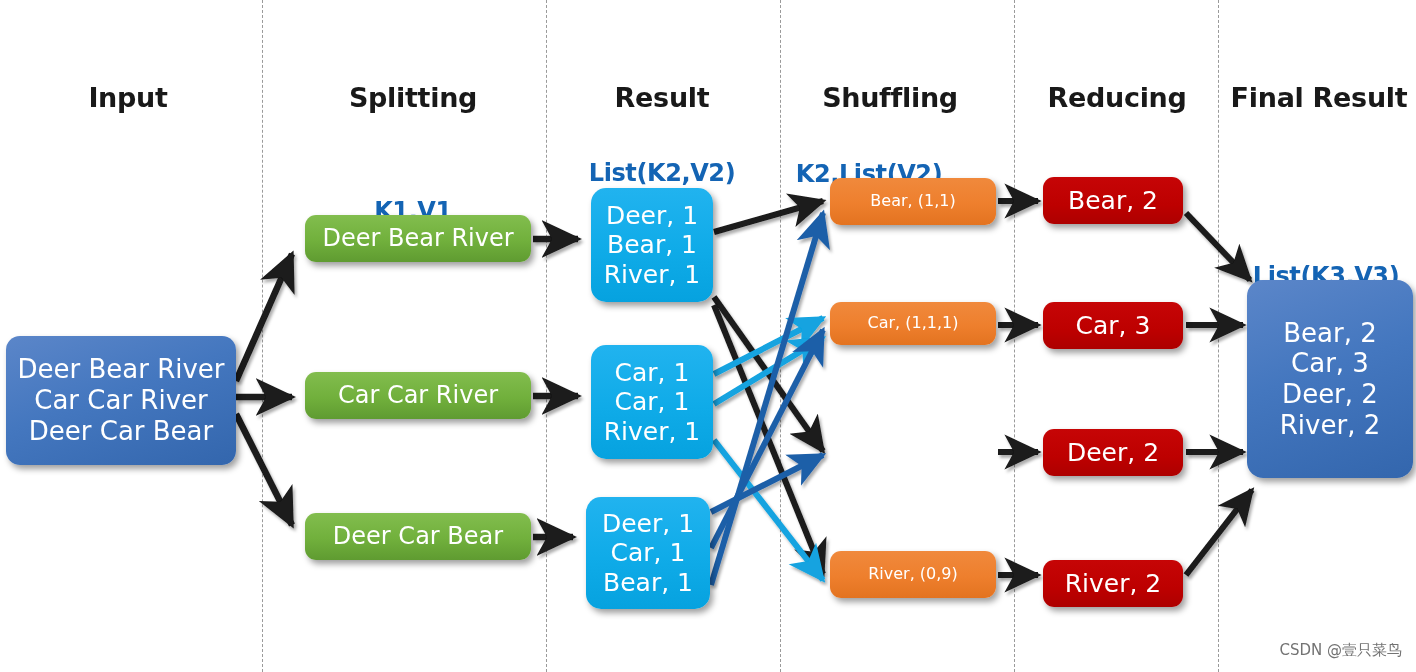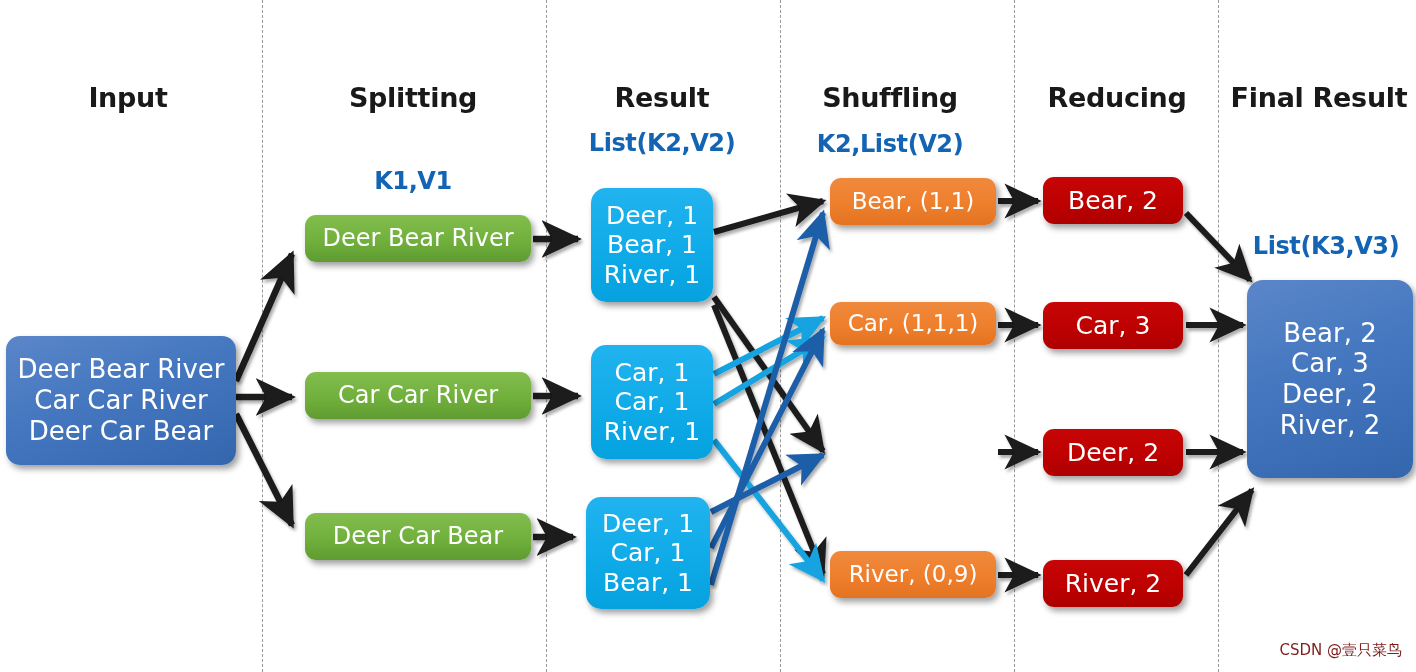--- a/index.html
+++ b/index.html
@@ -17,21 +17,21 @@
 
   
   .stage-title{
     position:absolute;text-align:center;
     font-weight:bold;font-size:27px;color:#191919;
     letter-spacing:-0.3px;white-space:nowrap;
   }
   .stage-sub{
     position:absolute;text-align:center;
     font-weight:bold;font-size:24px;color:#1464B4;
-    letter-spacing:-0.4px;white-space:nowrap;
+    letter-spacing:-0.4px;white-space:nowrap;margin-top:30px;
   }
 
   
   .node{
     position:absolute;box-sizing:border-box;
     display:flex;flex-direction:column;
     align-items:center;justify-content:center;
     color:#ffffff;text-align:center;
     border-radius:10px;
     box-shadow:3px 4px 6px rgba(0,0,0,0.38);
@@ -47,38 +47,38 @@
     background:linear-gradient(180deg,#7cb martian,#6cb33f);
     background:linear-gradient(180deg,#82bd4e 0%,#71b03c 55%,#5f9b31 100%);
     font-size:24px;border-radius:11px;
   }
   .node-map{
     background:linear-gradient(180deg,#21b3ef 0%,#0fabe8 55%,#06a2df 100%);
     font-size:25px;border-radius:15px;justify-content:center;
   }
   .node-shuffle{
     background:linear-gradient(180deg,#f0893c 0%,#ee7f2d 55%,#e37320 100%);
-    font-size:23px;border-radius:11px;
+    font-size:16px;border-radius:11px;
   }
   .node-reduce{
     background:linear-gradient(180deg,#c60506 0%,#bd0000 60%,#ad0000 100%);
     font-size:25px;border-radius:11px;
   }
   .node-final{
     background:linear-gradient(160deg,#5b86c9 0%,#4477bf 45%,#3366ad 100%);
     border-radius:16px;font-size:26px;
   }
 
   
   #wires{position:absolute;left:0;top:0;width:1416px;height:672px;pointer-events:none;}
 
   
   .watermark{
     position:absolute;right:14px;bottom:12px;
-    font-size:15px;color:#7f1d1d;white-space:nowrap;
+    font-size:15px;color:#737373;white-space:nowrap;
   }
 </style>
 </head>
 <body>
 
 <div id="stage">
 
   <div class="divider" style="left:262px"></div>
   <div class="divider" style="left:546px"></div>
   <div class="divider" style="left:780px"></div>
@@ -87,21 +87,21 @@
 
   <div class="stage-title" style="left:313px;top:82px;width:200px">Splitting</div>
 
   <div class="stage-title" style="left:28px;top:82px;width:200px">Input</div>
   <div class="stage-sub" style="left:313px;top:167px;width:200px">K1,V1</div>
 
   <div class="stage-title" style="left:562px;top:82px;width:200px">Result</div>
   <div class="stage-sub" style="left:562px;top:129px;width:200px">List(K2,V2)</div>
 
   <div class="stage-title" style="left:793px;top:82px;width:194px">Shuffling</div>
-  <div class="stage-sub" style="left:793px;top:130px;width:194px">K2,List(V2)</div>
+  <div class="stage-sub" style="left:772px;top:130px;width:194px">K2,List(V2)</div>
 
   <div class="stage-title" style="left:1020px;top:82px;width:194px">Reducing</div>
 
   <div class="stage-title" style="left:1222px;top:82px;width:194px">Final Result</div>
   <div class="stage-sub" style="left:1236px;top:232px;width:180px">List(K3,V3)</div>
 
   <svg id="wires" viewBox="0 0 1416 672" xmlns="http://www.w3.org/2000/svg">
     <defs>
       <marker id="ahK" markerWidth="7" markerHeight="7" refX="5.6" refY="3.0" orient="auto" markerUnits="strokeWidth">
         <path d="M0,0.1 L6.2,3.0 L0,5.9 L1.6,3.0 Z" fill="#1a1a1a"></path>

